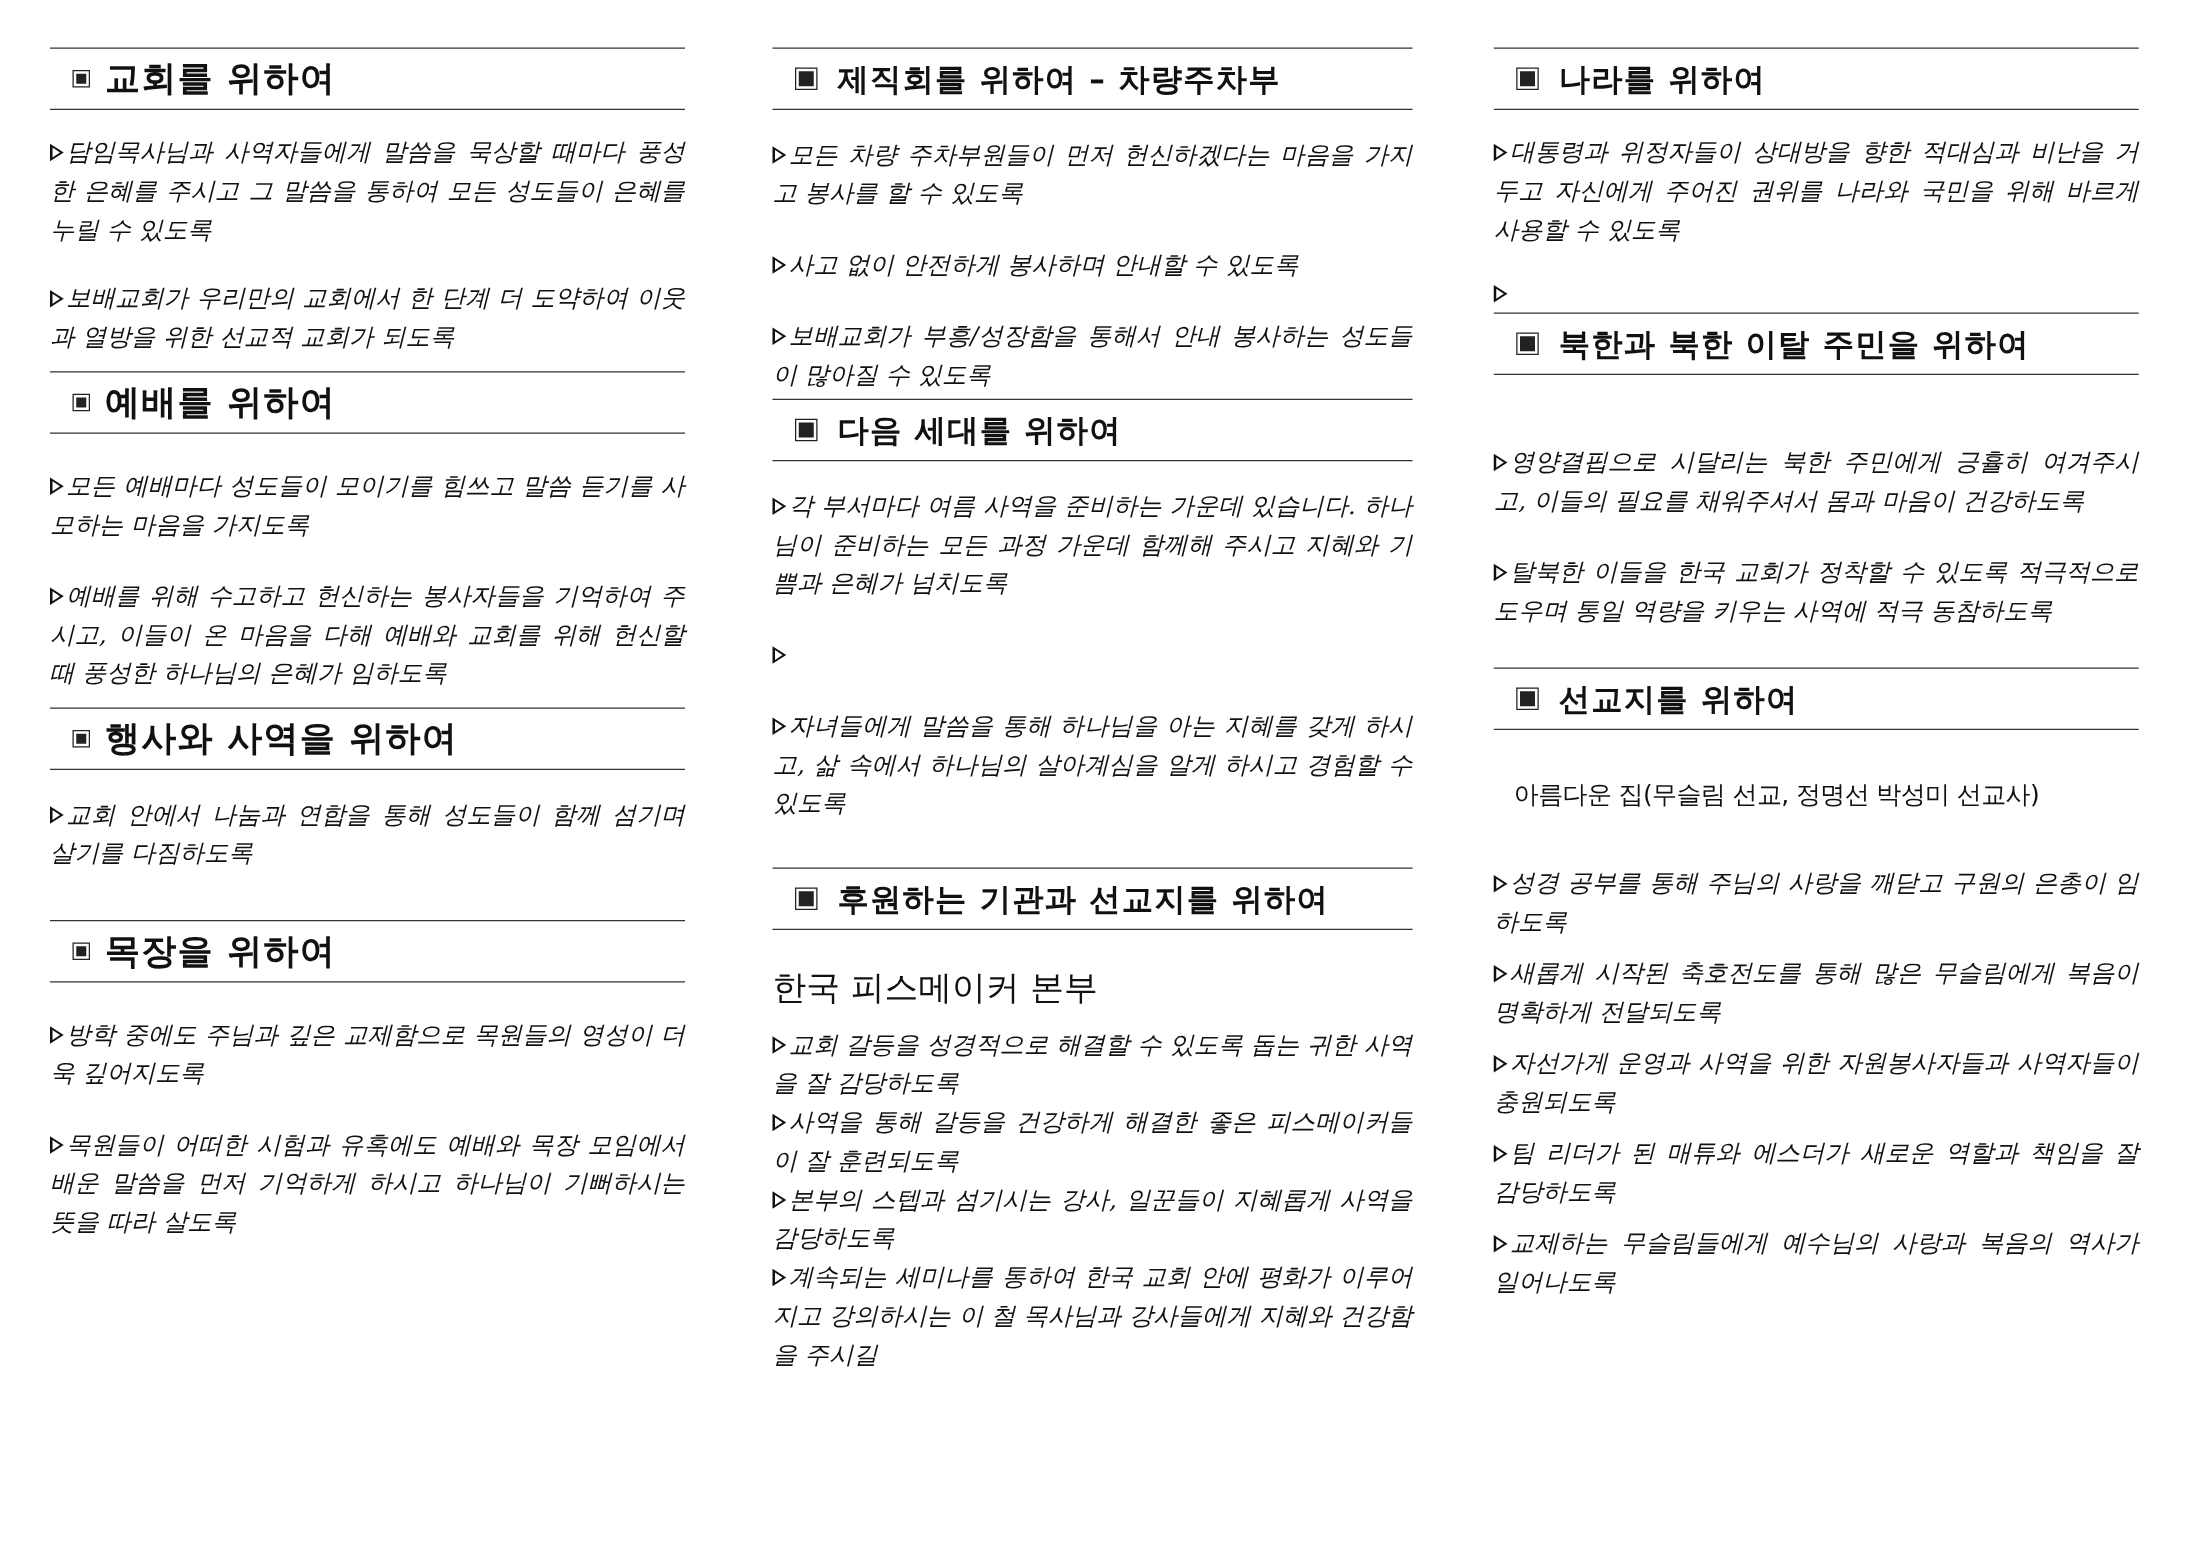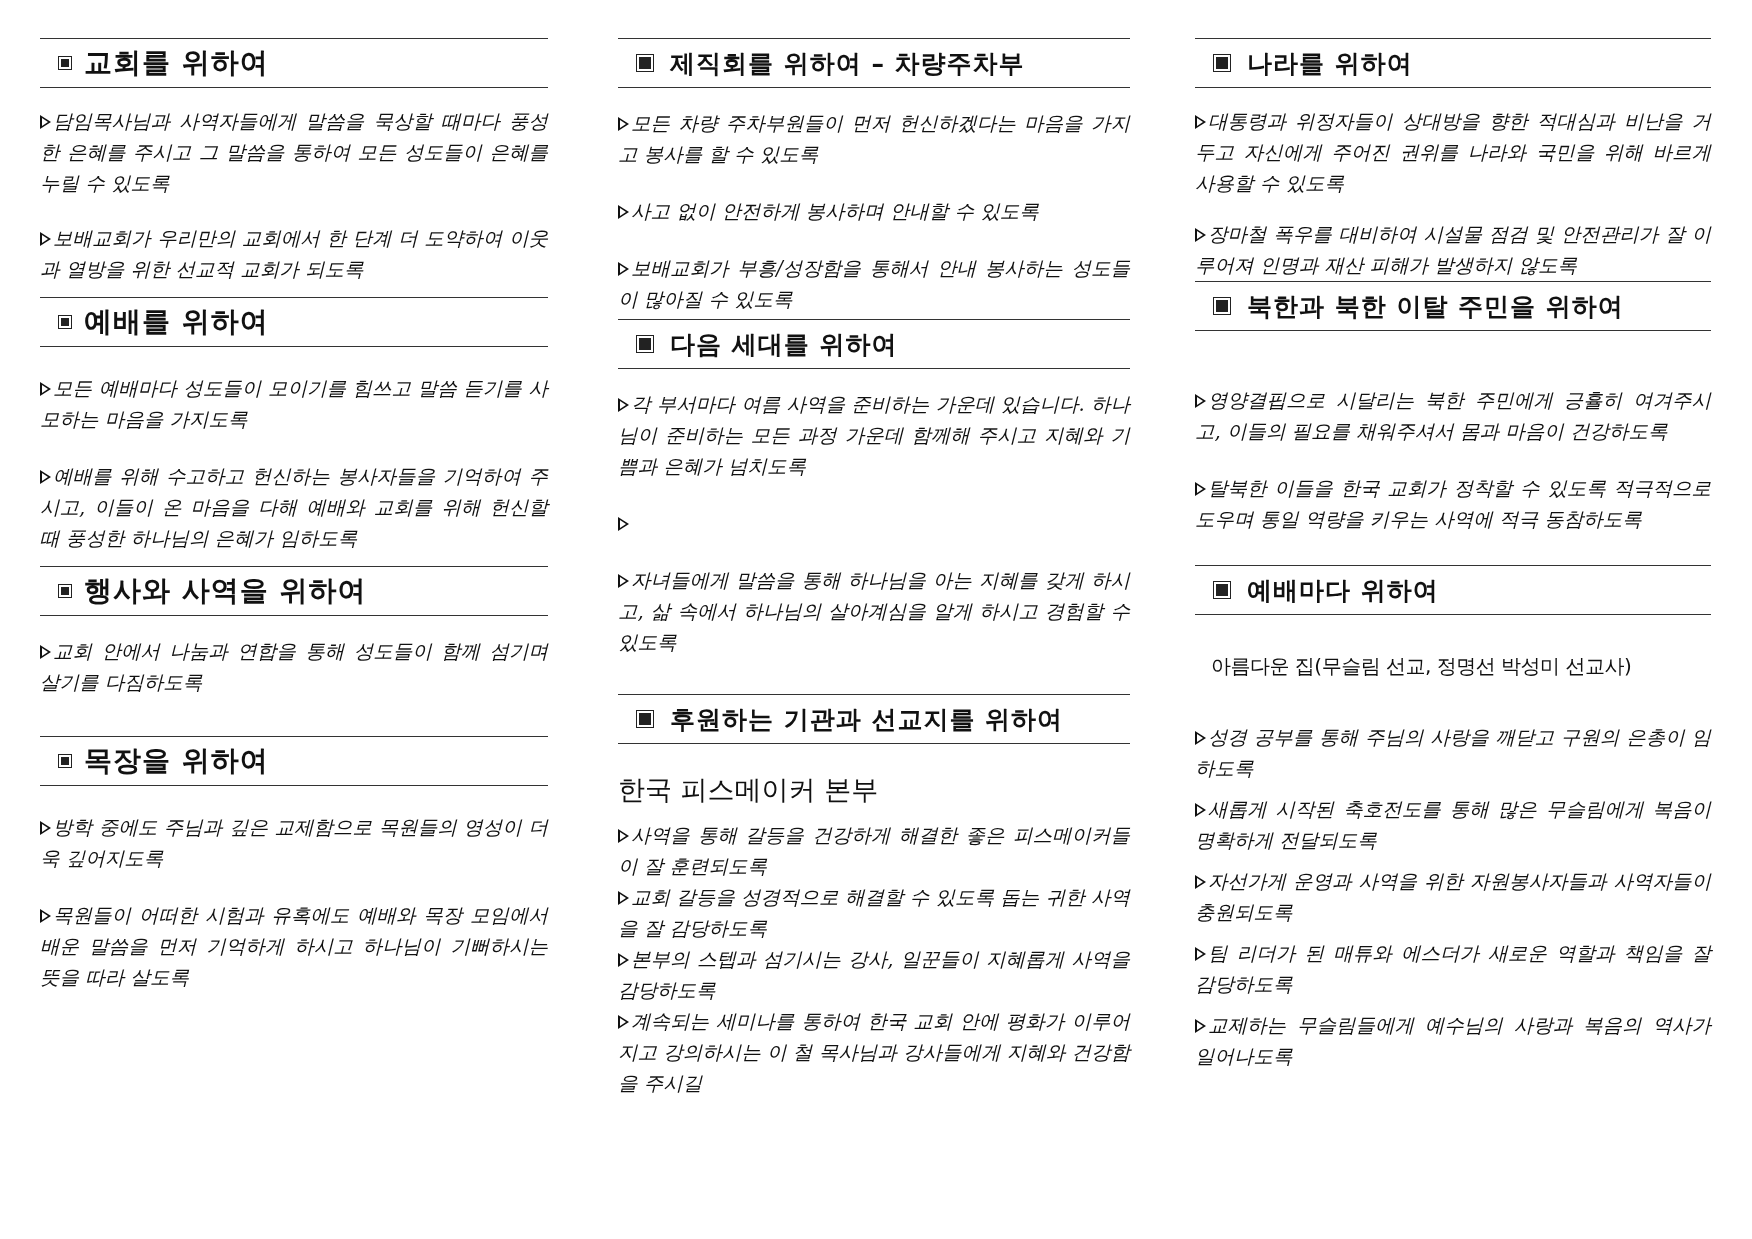--- a/index.html
+++ b/index.html
@@ -96,50 +96,50 @@
   <p class="item"><span class="tri"></span><span>자녀들에게 말씀을 통해 하나님을 아는 지혜를 갖게 하시고, 삶 속에서 하나님의 살아계심을 알게 하시고 경험할 수 있도록</span></p>
   <div style="height:36px"></div>
 
   <div class="sec-head">
     <span class="box"></span>
     <span class="title">후원하는 기관과 선교지를 위하여</span>
   </div>
   <div style="height:28px"></div>
   <p class="sub-title">한국 피스메이커 본부</p>
   <div style="height:12px"></div>
+  <p class="item"><span class="tri"></span><span>교회 갈등을 성경적으로 해결할 수 있도록 돕는 귀한 사역을 잘 감당하도록</span></p>
   <p class="item"><span class="tri"></span><span>사역을 통해 갈등을 건강하게 해결한 좋은 피스메이커들이 잘 훈련되도록</span></p>
-  <p class="item"><span class="tri"></span><span>교회 갈등을 성경적으로 해결할 수 있도록 돕는 귀한 사역을 잘 감당하도록</span></p>
   <p class="item"><span class="tri"></span><span>본부의 스텝과 섬기시는 강사, 일꾼들이 지혜롭게 사역을 감당하도록</span></p>
   <p class="item"><span class="tri"></span><span>계속되는 세미나를 통하여 한국 교회 안에 평화가 이루어지고 강의하시는 이 철 목사님과 강사들에게 지혜와 건강함을 주시길</span></p>
 </div>
 
 <div class="col col3">
   <div class="sec-head">
     <span class="box"></span>
     <span class="title">나라를 위하여</span>
   </div>
   <div style="height:18px"></div>
   <p class="item"><span class="tri"></span><span>대통령과 위정자들이 상대방을 향한 적대심과 비난을 거두고 자신에게 주어진 권위를 나라와 국민을 위해 바르게 사용할 수 있도록</span></p>
   <div style="height:20px"></div>
-  <p class="item"><span class="tri"></span><span>장마철 폭우를 대비하여 시설물 점검 및 안전관리가 잘 이루어져 인명과 재산 피해가 발생하지 않도록</span></p>
+  <p class="item"><span class="tri"></span></p>
 
   <div class="sec-head">
     <span class="box"></span>
     <span class="title">북한과 북한 이탈 주민을 위하여</span>
   </div>
   <div style="height:28px"></div>
   <div style="height:26px"></div>
   <p class="item"><span class="tri"></span><span>영양결핍으로 시달리는 북한 주민에게 긍휼히 여겨주시고, 이들의 필요를 채워주셔서 몸과 마음이 건강하도록</span></p>
   <div style="height:26px"></div>
   <p class="item"><span class="tri"></span><span>탈북한 이들을 한국 교회가 정착할 수 있도록 적극적으로 도우며 통일 역량을 키우는 사역에 적극 동참하도록</span></p>
   <div style="height:30px"></div>
 
   <div class="sec-head">
     <span class="box"></span>
-    <span class="title">예배마다 위하여</span>
+    <span class="title">선교지를 위하여</span>
   </div>
   <div style="height:22px"></div>
   <p class="sub-title2">아름다운 집(무슬림 선교, 정명선 박성미 선교사)</p>
   <div style="height:26px"></div>
   <p class="item"><span class="tri"></span><span>성경 공부를 통해 주님의 사랑을 깨닫고 구원의 은총이 임하도록</span></p>
   <div style="height:10px"></div>
   <p class="item"><span class="tri"></span><span>새롭게 시작된 축호전도를 통해 많은 무슬림에게 복음이 명확하게 전달되도록</span></p>
   <div style="height:10px"></div>
   <p class="item"><span class="tri"></span><span>자선가게 운영과 사역을 위한 자원봉사자들과 사역자들이 충원되도록</span></p>
   <div style="height:10px"></div>

